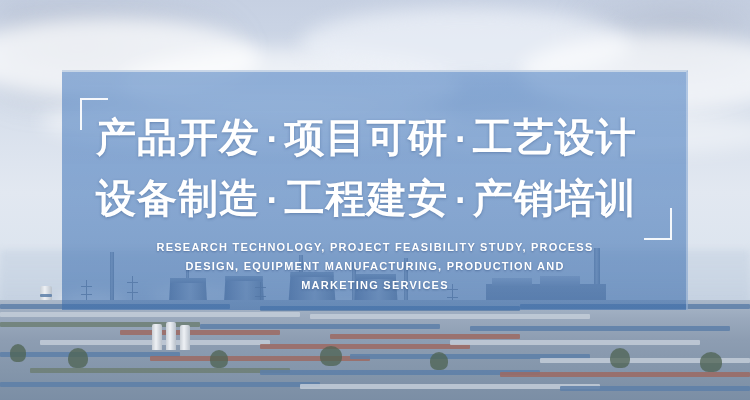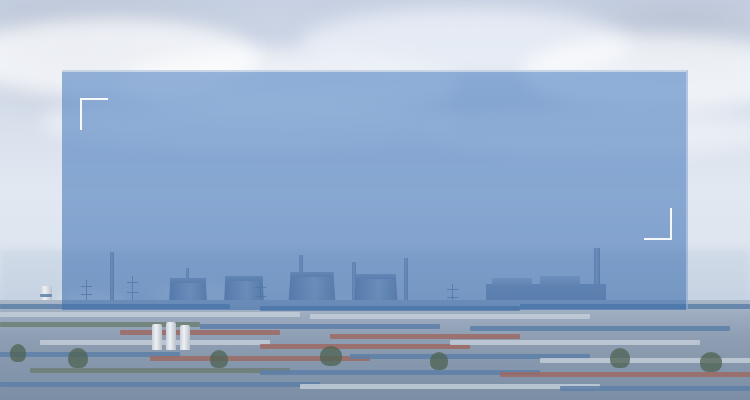--- a/index.html
+++ b/index.html
@@ -198,16 +198,29 @@
     <div class="tree" style="left:430px;top:52px;width:18px;height:18px;"></div>
     <div class="tree" style="left:610px;top:48px;width:20px;height:20px;"></div>
     <div class="tree" style="left:700px;top:52px;width:22px;height:20px;"></div>
   </div>
 
   <div class="overlay">
 
     <span class="bracket tl"></span>
     <span class="bracket br"></span>
 
-
+    <div class="headline">
+      <div>
+        <span>产品开发</span><span class="dot">·</span><span>项目可研</span><span class="dot">·</span><span>工艺设计</span>
+      </div>
+      <div>
+        <span>设备制造</span><span class="dot">·</span><span>工程建安</span><span class="dot">·</span><span>产销培训</span>
+      </div>
+    </div>
+
+    <div class="subtitle">
+      <div>RESEARCH TECHNOLOGY, PROJECT FEASIBILITY STUDY, PROCESS</div>
+      <div>DESIGN, EQUIPMENT MANUFACTURING, PRODUCTION AND</div>
+      <div>MARKETING SERVICES</div>
+    </div>
 
   </div>
 </div>
 
 </body></html>

